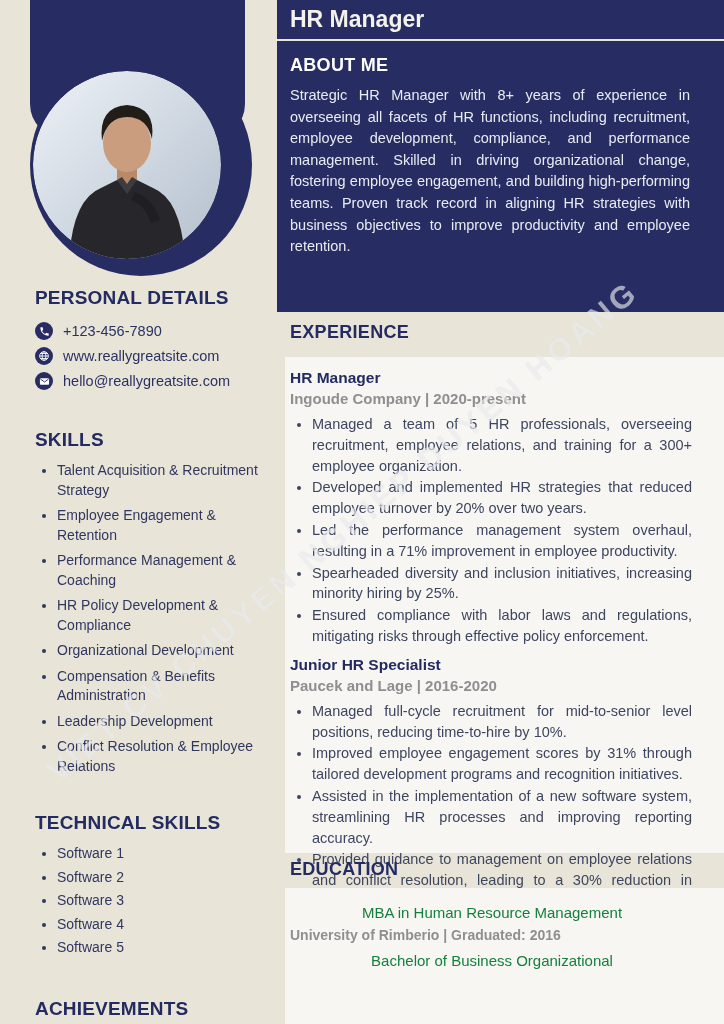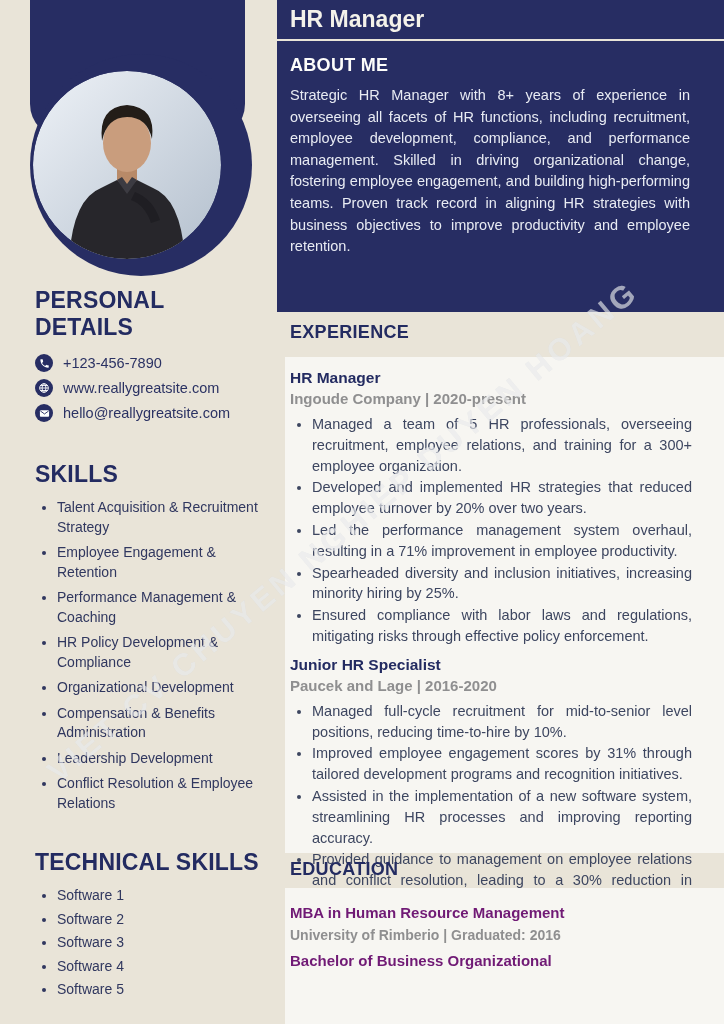--- a/index.html
+++ b/index.html
@@ -19,21 +19,21 @@
   .photo-ring {
     position:absolute; left:30px; top:54px; width:222px; height:222px;
     background:#272d63; border-radius:50%;
   }
   .photo {
     position:absolute; left:33px; top:71px; width:188px; height:188px;
     border-radius:50%; overflow:hidden;
   }
   .sidebar-content { position:absolute; left:35px; top:287px; width:232px; }
   .side-title {
-    font-size:23px; font-weight:bold; color:#232b61; letter-spacing:.2px;
+    font-size:19px; font-weight:bold; color:#232b61; letter-spacing:.2px;
   }
   .contact-list { margin-top:13px; }
   .contact-row { display:flex; align-items:center; margin-bottom:7px; }
   .icon-circle {
     width:18px; height:18px; border-radius:50%; background:#272d63;
     display:flex; align-items:center; justify-content:center; flex:0 0 18px;
   }
   .contact-text { margin-left:10px; font-size:14.5px; color:#2b3263; }
   .side-list { margin:10px 0 0 22px; }
   .side-list li {
@@ -67,21 +67,21 @@
   .panel-edu { top:888px; height:136px; padding:10px 30px 0 5px; }
   .job { margin-bottom:9px; }
   .job-role { font-size:15.5px; font-weight:bold; color:#232b61; }
   .job-meta { margin-top:3px; font-size:15px; font-weight:bold; color:#8f8f90; }
   .job-bullets { margin:7px 0 0 22px; }
   .job-bullets li {
     font-size:14.5px; line-height:20.8px; color:#3d4660; text-align:justify;
     margin-bottom:1px;
   }
   .edu-entry { margin-bottom:9px; }
-  .edu-degree { font-size:15px; font-weight:bold; color:#701a75; margin-top:6px; }
+  .edu-degree { font-size:15px; font-weight:normal; color:#15803d; margin-top:6px;text-align:center; }
   .edu-meta { margin-top:6px; font-size:14px; font-weight:bold; color:#8f8f90; }
   
   .watermark {
     position:absolute; left:52px; top:758px; transform:rotate(-40deg);
     transform-origin:0 50%; white-space:nowrap; pointer-events:none; z-index:9;
     font-size:31px; font-weight:bold; letter-spacing:4px;
   }
   .watermark .wm-a { position:absolute; left:0; top:0; color:rgba(140,145,160,0.26); }
   .watermark .wm-b { position:relative; color:rgba(255,255,255,0.52); }
   ul { list-style:disc; }

